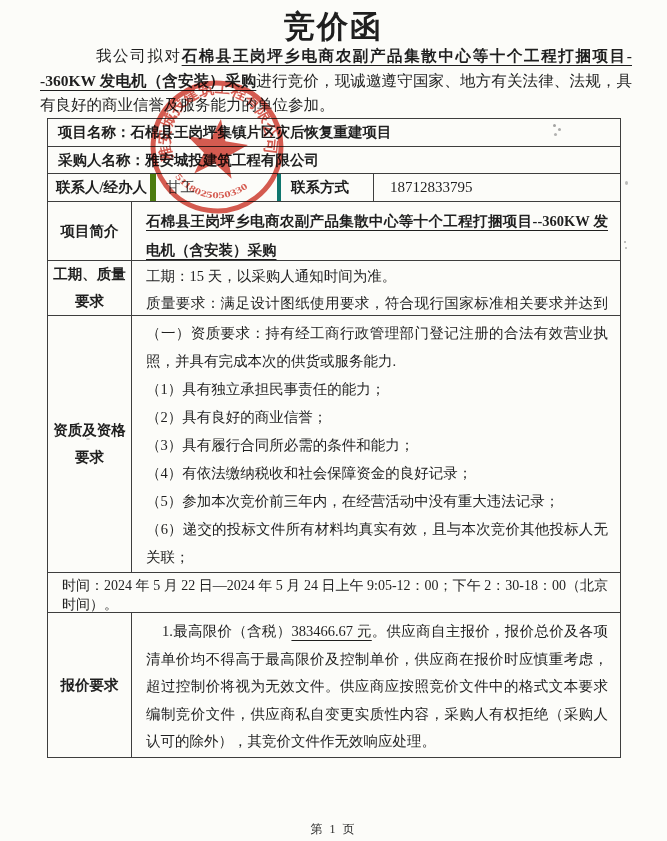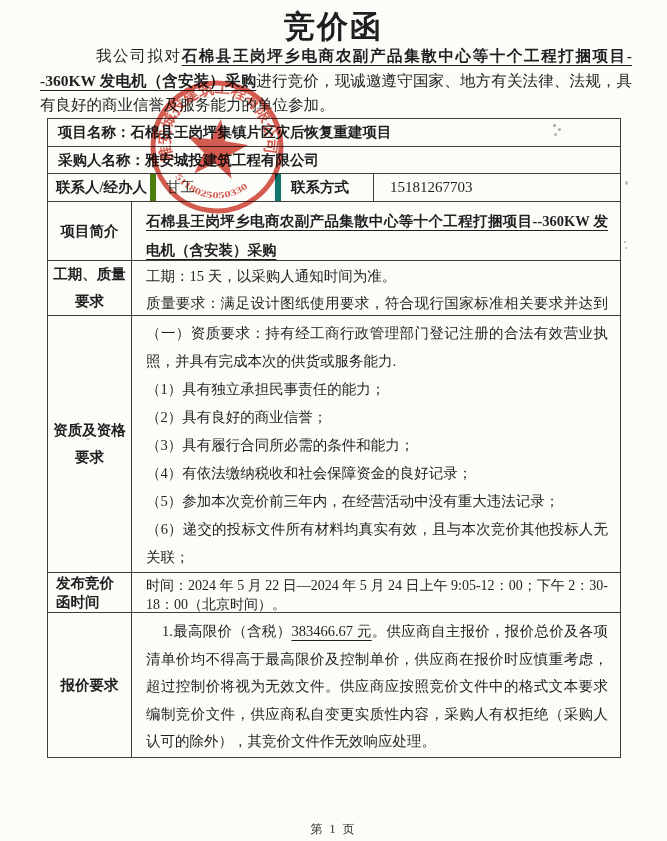--- a/index.html
+++ b/index.html
@@ -35,21 +35,21 @@
     text-align:center;font-weight:700;line-height:27px;
     padding:0 4px;
   }
   .lbl.left{text-align:left;padding-left:8px;line-height:19px;}
   .val{flex:1;padding:0 12px 0 14px;text-align:justify;}
   .full{flex:1;display:flex;align-items:center;padding-left:10px;}
   .r1{height:27px;}
   .r2{height:27px;}
   .r3{height:28px;}
   .r3 .c1{flex:0 0 108px;border-right:6px solid #4d7c0f;display:flex;align-items:center;padding-left:8px;font-weight:700;}
-  .r3 .c2{flex:0 0 125px;border-right:6px solid #0f766e;display:flex;align-items:center;padding-left:10px;color:#3a3a3a;}
+  .r3 .c2{flex:0 0 125px;border-right:4px solid #0f766e;display:flex;align-items:center;padding-left:10px;color:#3a3a3a;}
   .r3 .c3{flex:0 0 93px;border-right:1px solid #3e3e3e;display:flex;align-items:center;padding-left:10px;font-weight:700;}
   .r3 .c4{flex:1;display:flex;align-items:center;padding-left:16px;font-size:15px;}
   .r4{height:59px;}
   .r4 .val{padding-top:5px;line-height:29px;font-weight:700;}
   .r5{height:61px;}
   .r5 .val{padding-top:8px;line-height:27px;}
   .r6{height:55px;}
   .r6 .val{padding-top:2px;line-height:27px;}
   .r7{height:257px;}
   .r7 .val{padding-top:3px;line-height:28px;}
@@ -98,21 +98,21 @@
       <div class="cell full">
         <span class="b">采购人名称：</span>
         <span class="b">雅安城投建筑工程有限公司</span>
       </div>
     </div>
 
     <div class="row r3">
       <div class="cell c1">联系人/经办人</div>
       <div class="cell c2">甘工</div>
       <div class="cell c3">联系方式</div>
-      <div class="cell c4">15181267703</div>
+      <div class="cell c4">18712833795</div>
     </div>
 
     <div class="row r4">
       <div class="cell lbl">项目简介</div>
       <div class="cell val">
         <span class="u">石棉县王岗坪乡电商农副产品集散中心等十个工程打捆项目--360KW 发电机（含安装）采购</span>
       </div>
     </div>
 
 
@@ -132,21 +132,20 @@
         <p>（2）具有良好的商业信誉；</p>
         <p>（3）具有履行合同所必需的条件和能力；</p>
         <p>（4）有依法缴纳税收和社会保障资金的良好记录；</p>
         <p>（5）参加本次竞价前三年内，在经营活动中没有重大违法记录；</p>
         <p>（6）递交的投标文件所有材料均真实有效，且与本次竞价其他投标人无关联；</p>
         <p>（7）满足法律、行政法规规定的其他条件，不属于禁止参加的供应商；</p>
       </div>
     </div>
 
     <div class="row r8">
-      <div class="cell lbl left">发布竞价函时间</div>
       <div class="cell val">时间：2024 年 5 月 22 日—2024 年 5 月 24 日上午 9:05-12：00；下午 2：30-18：00（北京时间）。</div>
     </div>
 
     <div class="row r9">
       <div class="cell lbl">报价要求</div>
       <div class="cell val">
         <p><span>1.最高限价（含税）</span><span class="u">383466.67 元</span><span>。供应商自主报价，报价总价及各项清单价均不得高于最高限价及控制单价，供应商在报价时应慎重考虑，超过控制价将视为无效文件。供应商应按照竞价文件中的格式文本要求编制竞价文件，供应商私自变更实质性内容，采购人有权拒绝（采购人认可的除外），其竞价文件作无效响应处理。</span></p>
         <p>2.报价函（竞价书）组成：1、竞价响应函；2、报价函及采购清单；3、法定代表</p>
       </div>
     </div>

